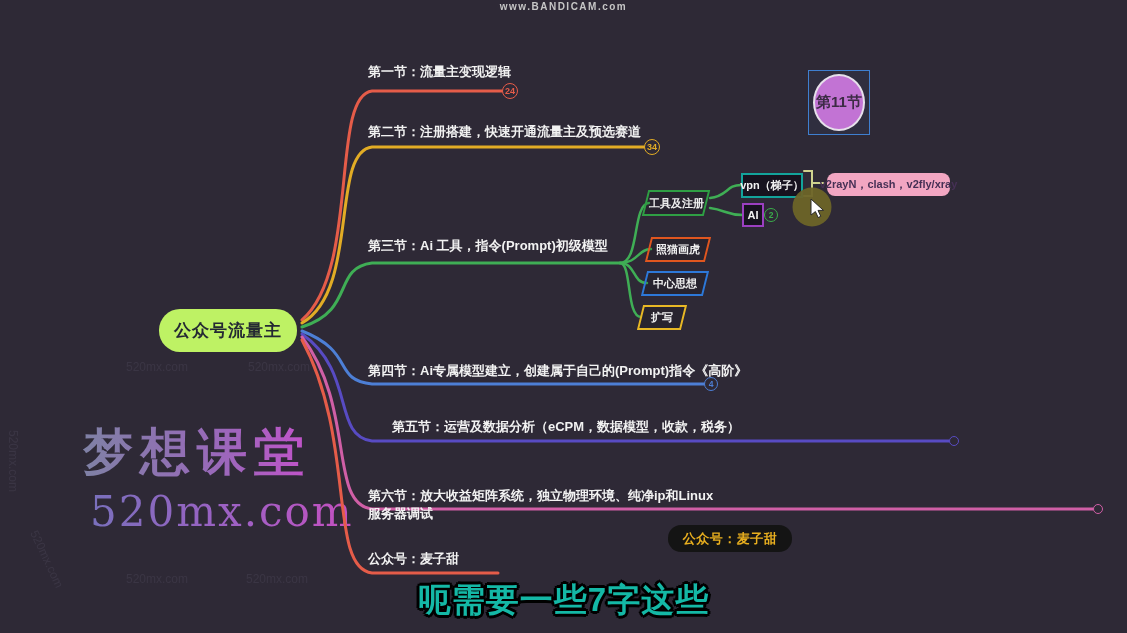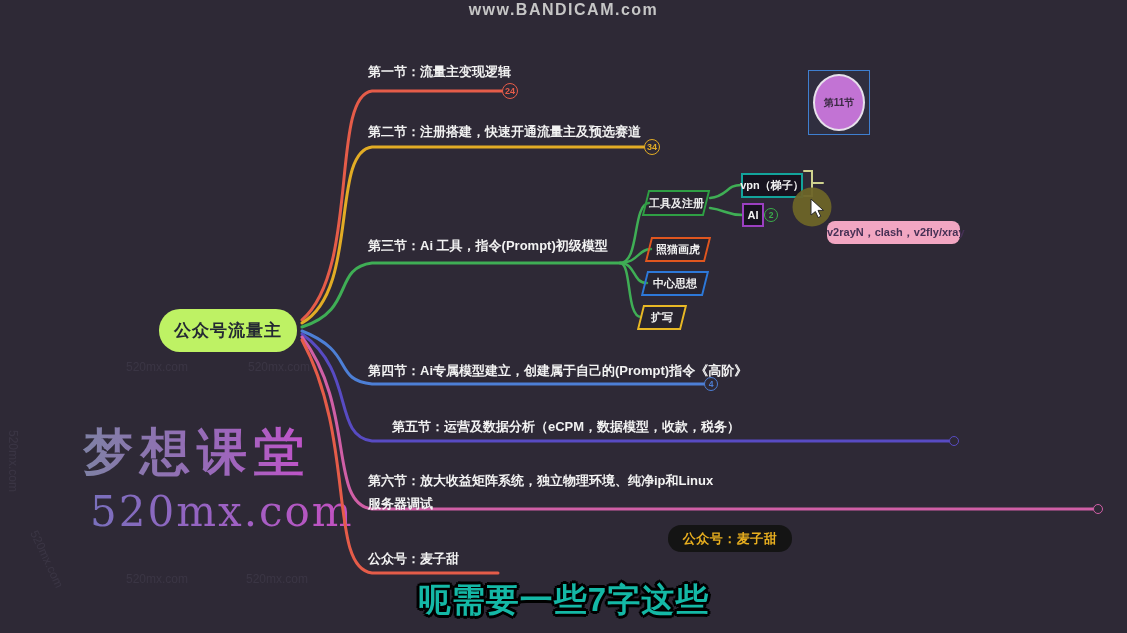--- a/index.html
+++ b/index.html
@@ -2,33 +2,33 @@
 <html><head>
 <meta charset="utf-8">
 <style>
   html,body{margin:0;padding:0;background:#1a1720;}
   .stage{
     position:relative;width:1127px;height:633px;background:#2e2936;overflow:hidden;
     font-family:"Liberation Sans","DejaVu Sans",sans-serif;
   }
   .abs{position:absolute;}
   
-  .bandicam{left:0;right:0;top:1px;text-align:center;color:#c6c6c6;font-size:16px;
+  .bandicam{left:0;right:0;top:1px;text-align:center;color:#c6c6c6;font-size:10px;
     font-weight:bold;letter-spacing:1.5px;}
   
   .title-node{left:347px;top:14px;width:444px;height:39px;background:#0b0b0e;border-radius:19px;
     display:flex;align-items:center;justify-content:center;}
   .title-node span{color:#2fb32f;font-size:20px;font-weight:bold;letter-spacing:1px;white-space:nowrap;}
   
   .root-node{left:159px;top:309px;width:138px;height:43px;background:#bef264;border-radius:21px;
     display:flex;align-items:center;justify-content:center;}
   .root-node span{color:#242933;font-size:17px;font-weight:bold;letter-spacing:1px;}
   
   .branch-label{color:#f2f2f2;font-size:13px;font-weight:bold;white-space:nowrap;line-height:20px;}
-  .branch-label.wrap{white-space:normal;width:358px;line-height:23px;}
+  .branch-label.wrap{white-space:normal;width:358px;line-height:18px;margin-top:18px;}
   
   .connectors{left:0;top:0;z-index:2;}
   .connectors path{fill:none;stroke-linecap:round;}
   .l-red{stroke:#e55c49;stroke-width:3;}
   .l-yellow{stroke:#e2ac25;stroke-width:3;}
   .l-green{stroke:#3fae55;stroke-width:3;}
   .l-green-thin{stroke:#3fae55;stroke-width:2.5;}
   .l-blue{stroke:#4d7fd6;stroke-width:3;}
   .l-indigo{stroke:#584bc3;stroke-width:3;}
   .l-pink{stroke:#d05fa6;stroke-width:3;}
@@ -50,29 +50,29 @@
   .para.orange{border-color:#e0561f;}
   .para.blue{border-color:#2d78d8;}
   .para.yellow{border-color:#e8b825;}
   
   .rect-node{border:2px solid;display:flex;align-items:center;justify-content:center;box-sizing:border-box;
     background:#17131f;z-index:3;}
   .rect-node>span{color:#f2f2f2;font-size:11px;font-weight:bold;white-space:nowrap;}
   .rect-node.teal{border-color:#13a39b;}
   .rect-node.purple{border-color:#9b3fc0;}
   
-  .pink-box{left:827px;top:173px;width:133px;height:23px;background:#f2a6c2;border-radius:8px;
-    display:flex;align-items:center;justify-content:flex-start;z-index:3;margin-top:48px;}
+  .pink-box{left:827px;top:173px;width:123px;height:23px;background:#f2a6c2;border-radius:8px;
+    display:flex;align-items:center;justify-content:center;z-index:3;}
   .pink-box span{color:#463055;font-size:11px;font-weight:bold;white-space:nowrap;}
   
   .selection-frame{left:808px;top:70px;width:62px;height:65px;border:1.5px solid #3f7fd0;
     background:rgba(70,110,180,0.07);box-sizing:border-box;display:flex;align-items:center;justify-content:center;z-index:3;}
   .selection-frame .ellipse{width:52px;height:57px;border-radius:50%;background:#c273d4;border:2px solid #e6e0ea;
     display:flex;align-items:center;justify-content:center;box-sizing:border-box;}
-  .selection-frame .ellipse span{color:#3c2b45;font-size:10px;font-weight:bold;}
+  .selection-frame .ellipse span{color:#3c2b45;font-size:15px;font-weight:bold;}
   
   .account-tag{left:668px;top:525px;width:124px;height:27px;background:#141414;border-radius:13px;
     display:flex;align-items:center;justify-content:center;z-index:3;}
   .account-tag span{color:#e9af1f;font-size:13px;font-weight:bold;letter-spacing:0.5px;}
   
   .wm1{left:83px;top:419px;font-family:"DejaVu Serif","Liberation Serif",serif;font-size:50px;
     font-weight:bold;letter-spacing:7px;background:linear-gradient(90deg,#8486ac 0%,#a06cc2 60%,#cb55d2 100%);
     -webkit-background-clip:text;background-clip:text;color:transparent;opacity:0.95;z-index:1;}
   .wm2{left:90px;top:487px;font-family:"DejaVu Serif","Liberation Serif",serif;font-size:42px;
     letter-spacing:2px;background:linear-gradient(90deg,#7e74c4 0%,#a862cc 60%,#cf52c8 100%);

